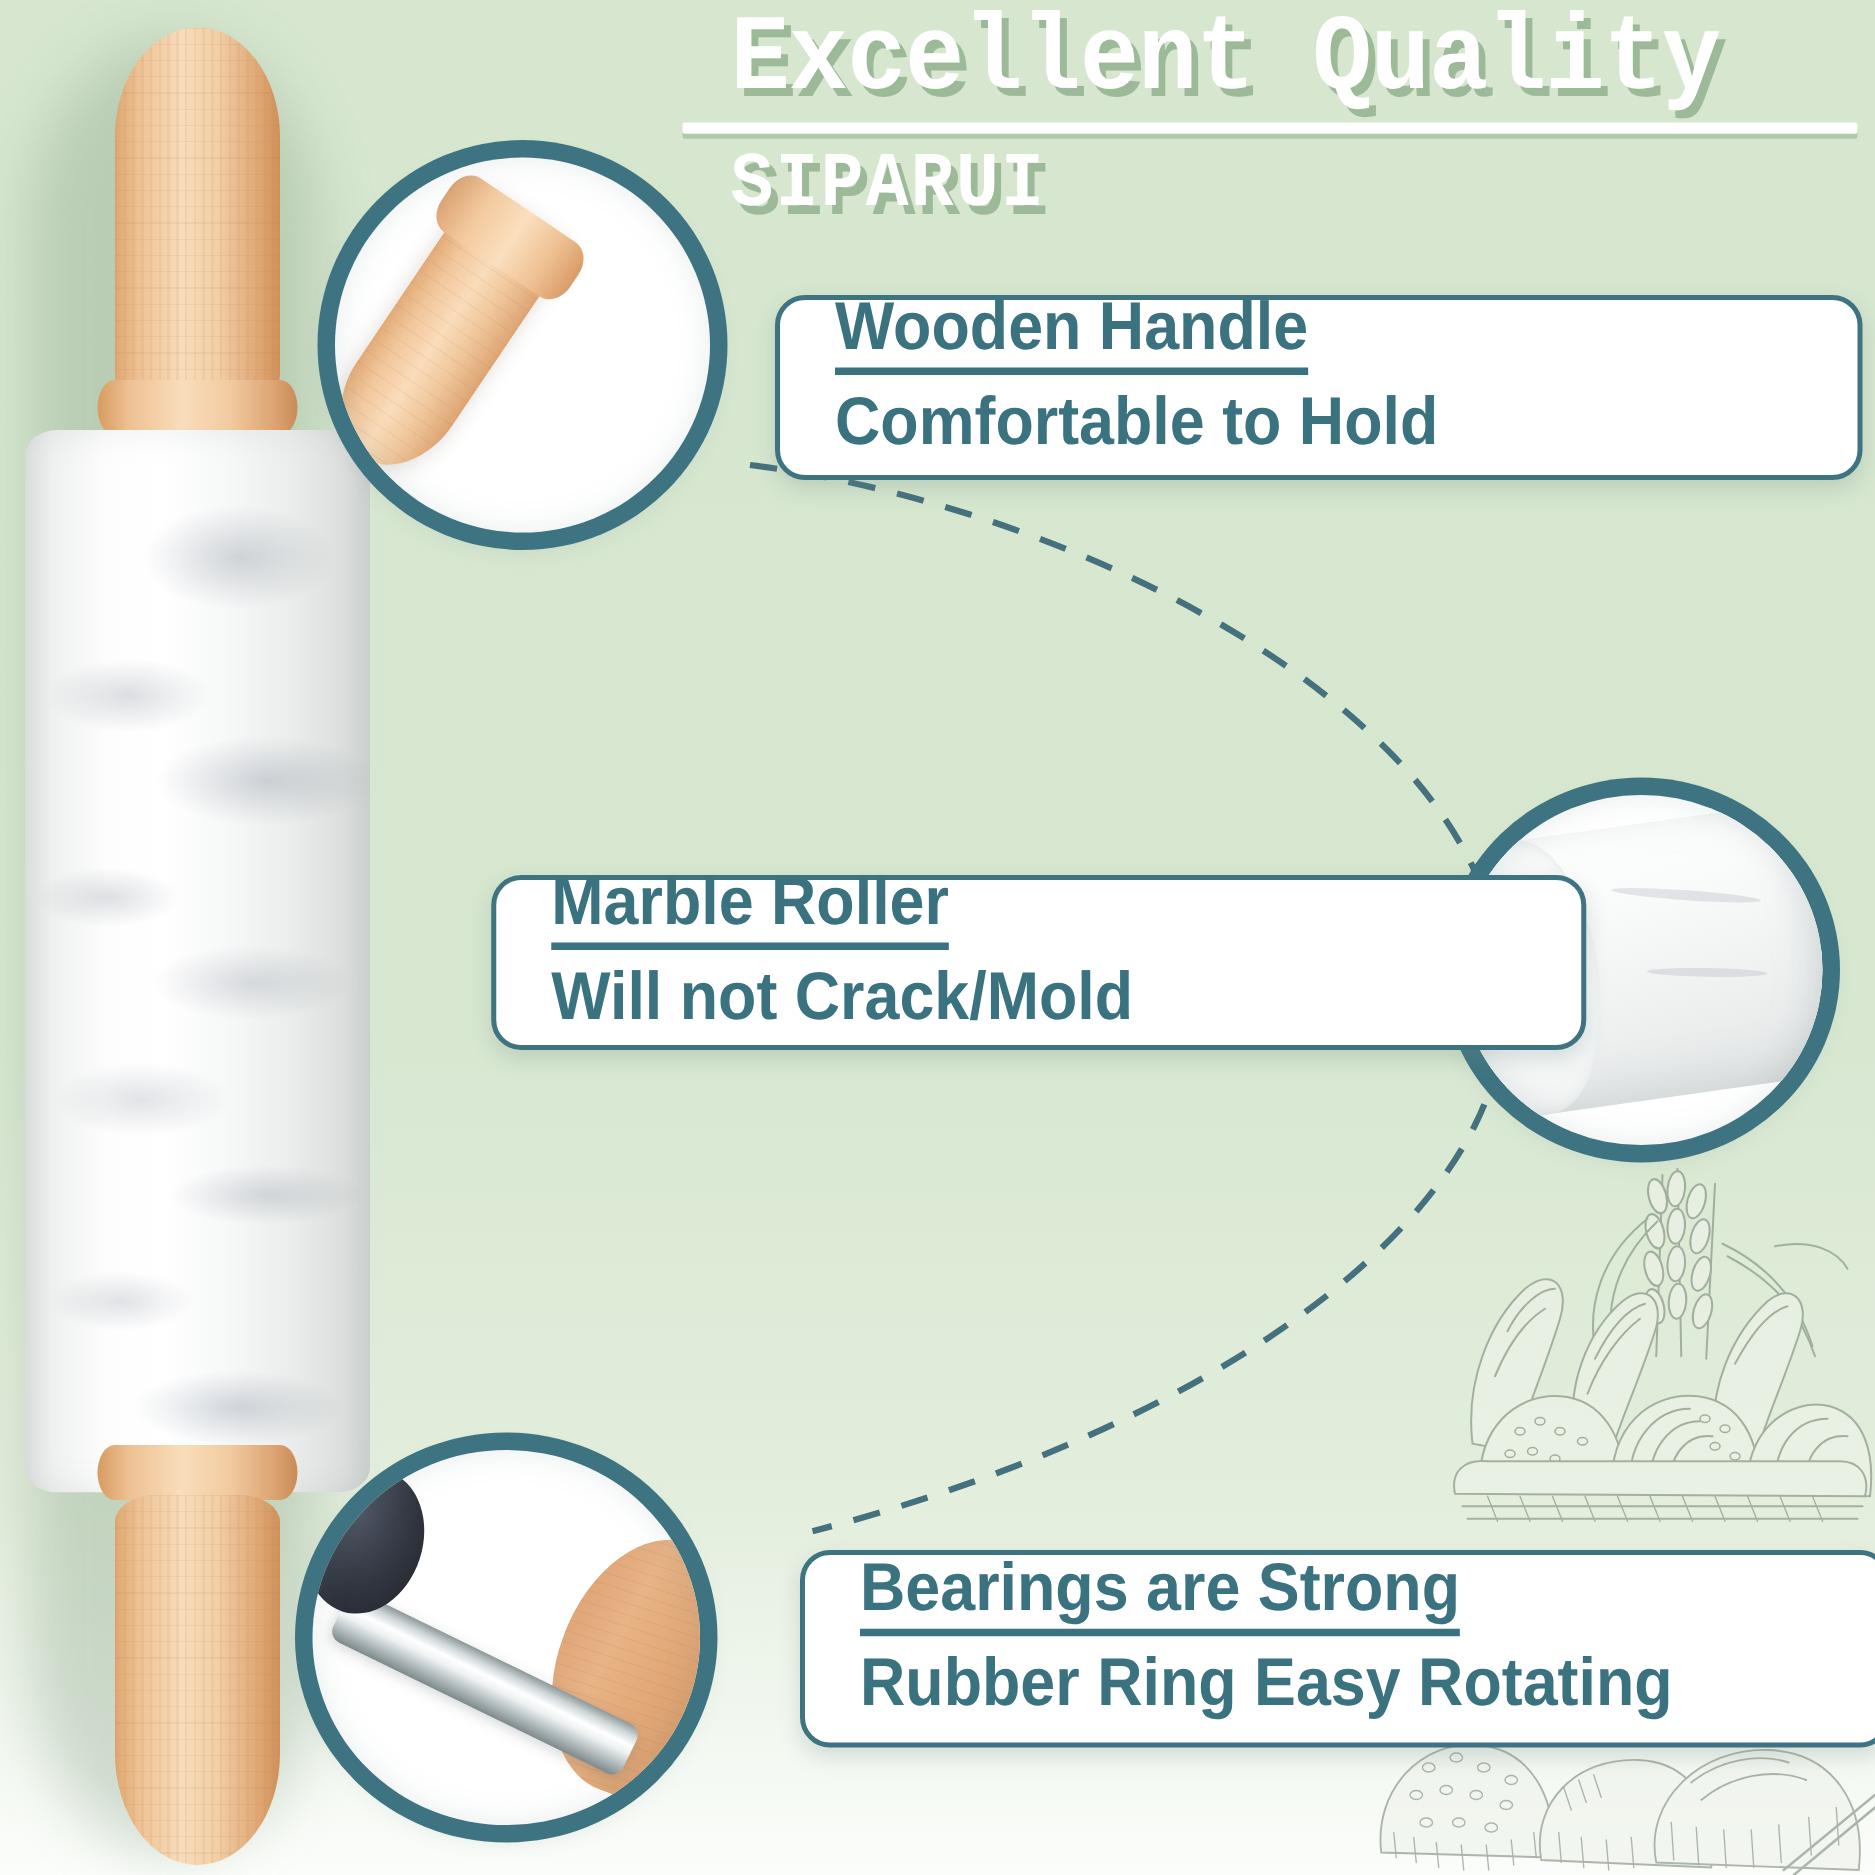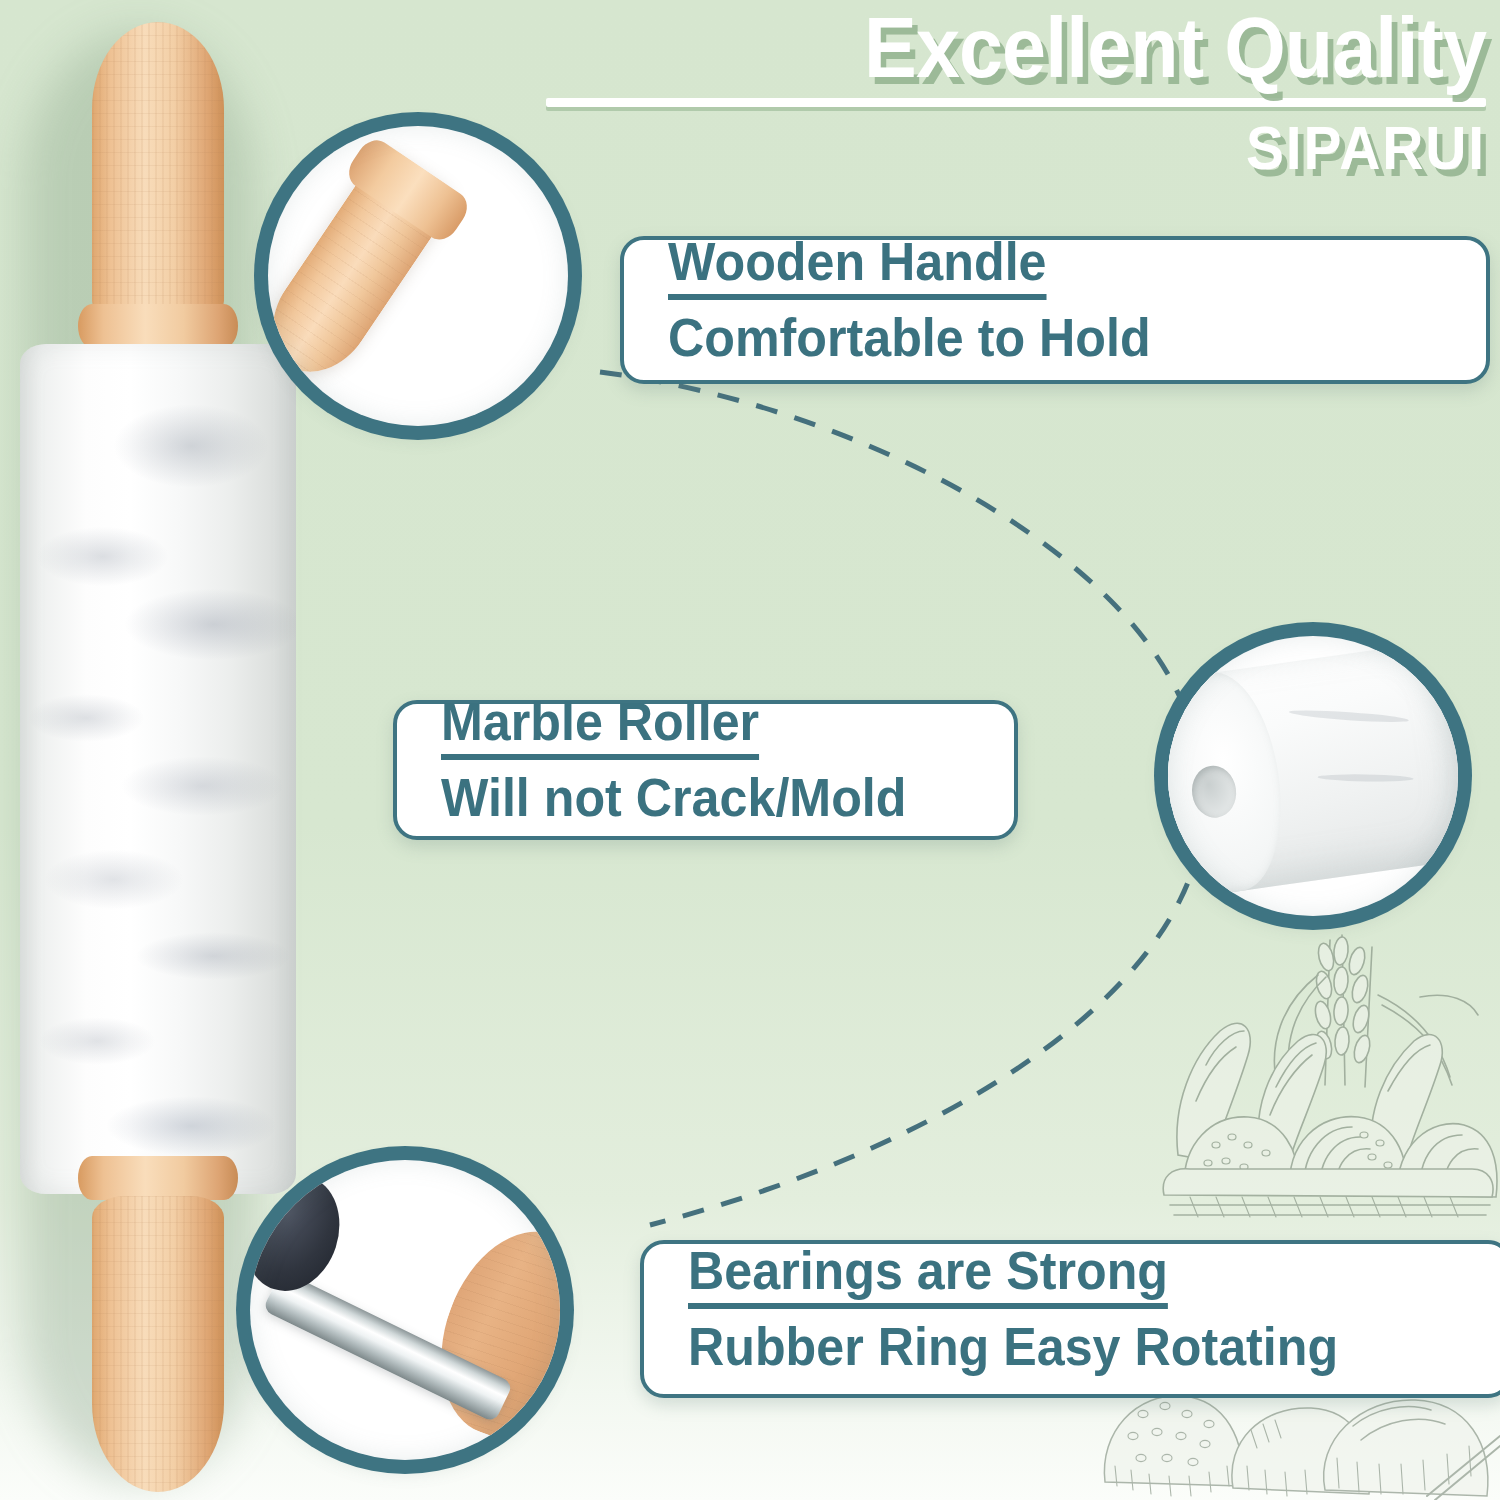--- a/index.html
+++ b/index.html
@@ -128,21 +128,21 @@
   }
   .wood-end{
     position:absolute;left:196px;top:70px;width:150px;height:210px;
     transform:rotate(20deg);border-radius:70px 14px 14px 70px/105px 18px 18px 105px;
     background:
       repeating-linear-gradient(178deg,rgba(175,125,85,.13) 0 1px,rgba(0,0,0,0) 1px 9px),
       linear-gradient(100deg,#dca173 0%,#e8b385 30%,#dfa473 65%,#cc8d59 100%);
   }
 
   
-  .headline{position:absolute;right:14px;top:4px;text-align:right;width:980px;}
+  .headline{position:absolute;right:14px;top:4px;width:980px;font-family:Liberation Mono, monospace;}
   .headline .line1,.headline .line2{
     display:block;color:#ffffff;font-weight:700;line-height:1;
     letter-spacing:-1px;
     transform:scaleX(.92);transform-origin:100% 50%;
     text-shadow:6px 7px 0 rgba(146,178,142,.85);
   }
   .headline .line1{font-size:86px;}
   .headline .line2{font-size:62px;margin-top:10px;letter-spacing:2px;}
   .headline .rule{
     display:block;height:9px;background:#ffffff;border-radius:2px;
@@ -163,21 +163,21 @@
     transform:scaleX(.93);transform-origin:0 50%;
     white-space:nowrap;
   }
   .callout .l1{
     font-size:54px;align-self:flex-start;
     border-bottom:6px solid #3b7280;padding-bottom:4px;margin-bottom:8px;
   }
   .callout .l2{font-size:54px;}
 
   #callout-handle{left:620px;top:236px;width:870px;height:148px;}
-  #callout-roller{left:393px;top:700px;width:625px;height:140px;z-index:2;}
+  #callout-roller{left:393px;top:700px;width:876px;height:140px;z-index:2;}
   #callout-bearing{left:640px;top:1240px;width:872px;height:158px;}
 
   .dash-path{fill:none;stroke:#45707d;stroke-width:5;stroke-dasharray:22 18;stroke-linecap:butt;}
 </style>
 </head>
 <body>
 
 <div class="stage">
 
   <div class="bread-art" style="left:1120px;top:905px;width:380px;height:340px;">

